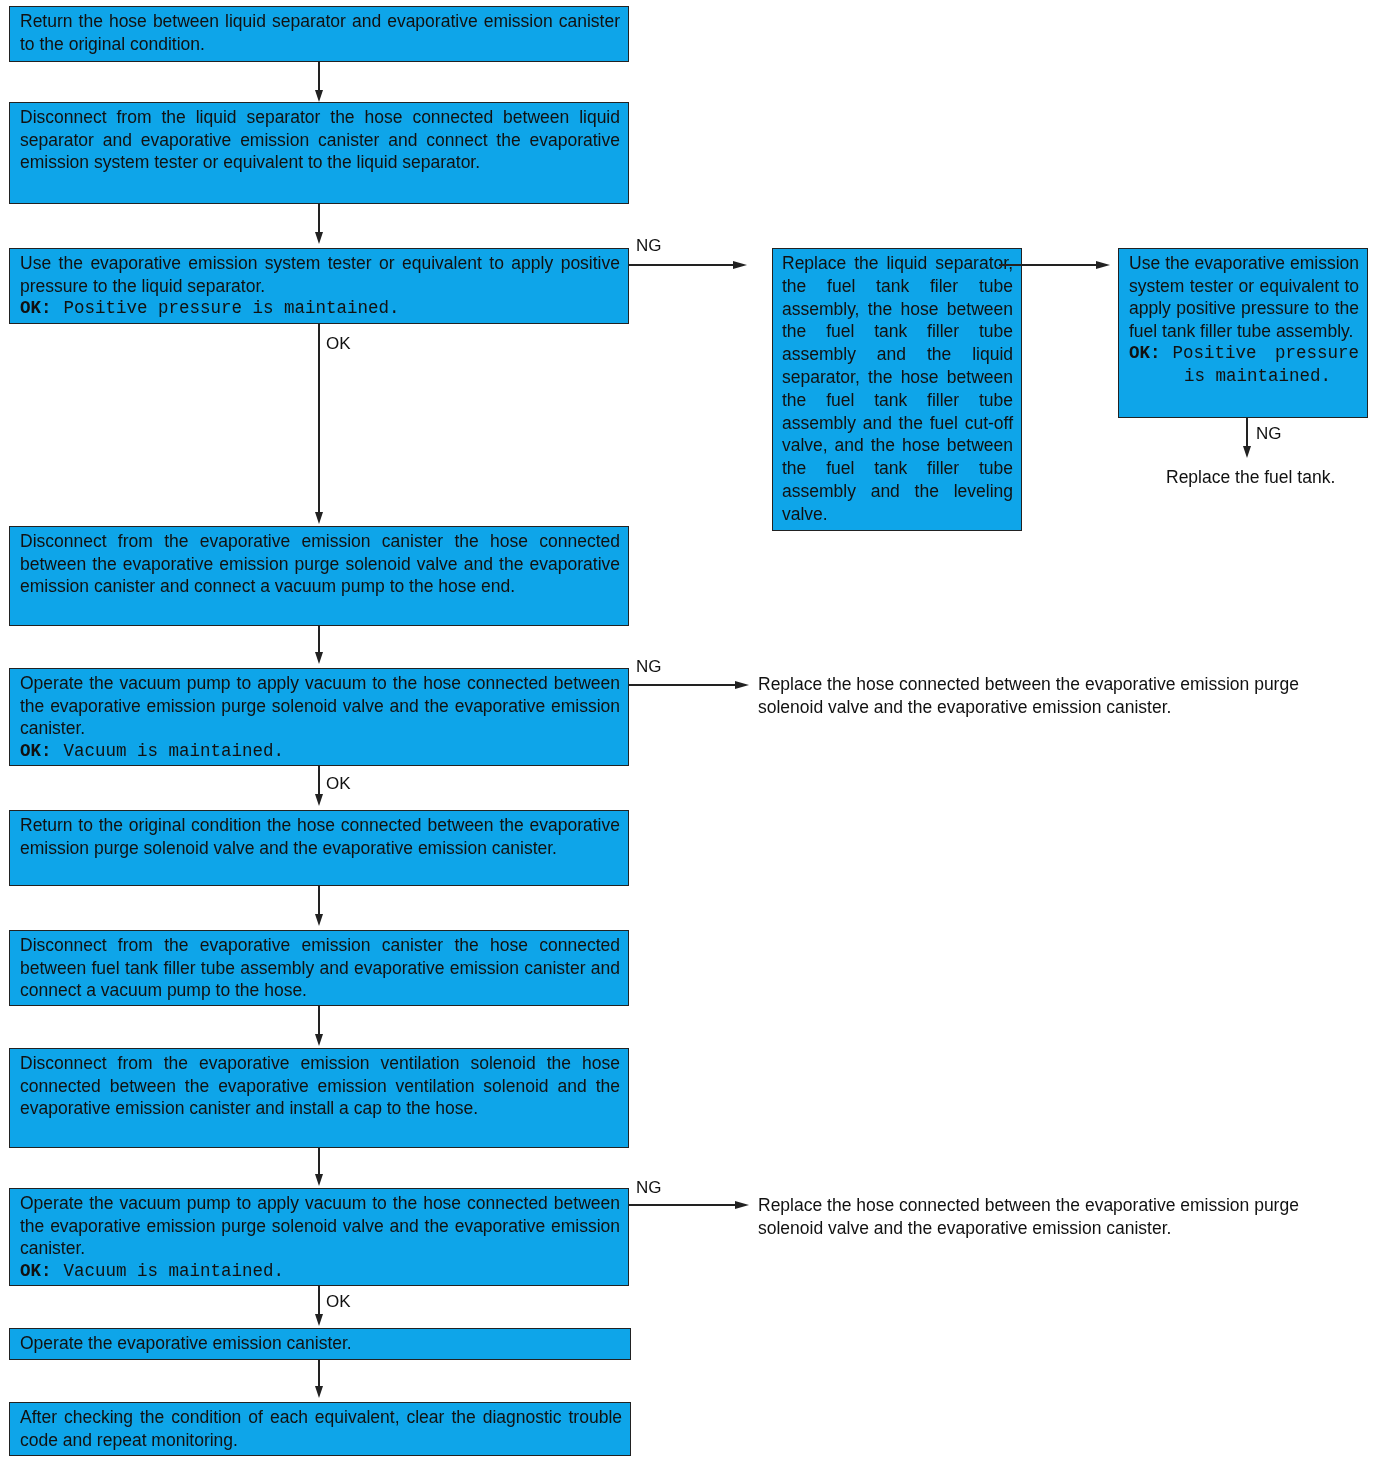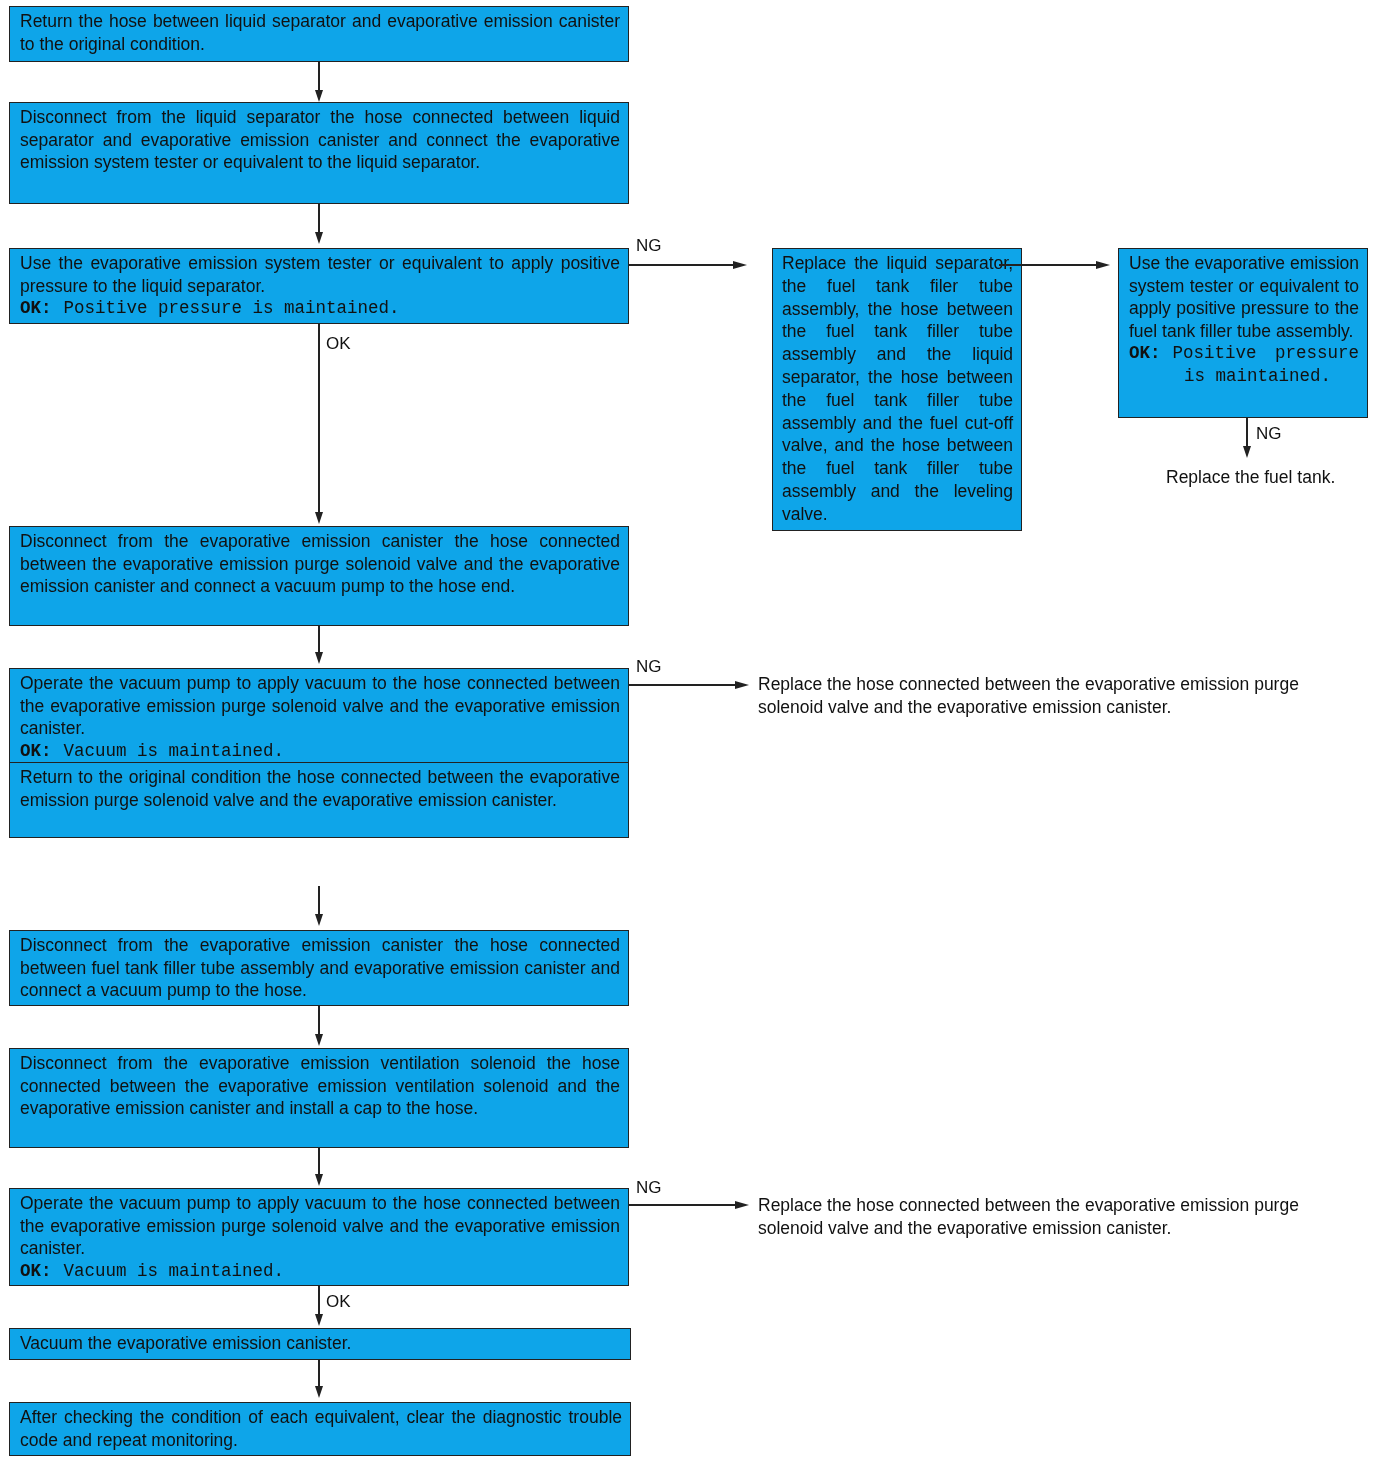--- a/index.html
+++ b/index.html
@@ -78,21 +78,21 @@
 <div class="hline" style="left:629px; top:684px; width:108px;"></div>
 <div class="arrow-right" style="left:735px; top:681px;"></div>
 <div class="plain" style="left:758px; top:673px; width:600px;">
   <span>Replace the hose connected between the evaporative emission purge solenoid valve and the evaporative emission canister.</span>
 </div>
 
 <div class="vline" style="left:318px; top:766px; height:30px;"></div>
 <div class="arrow-down" style="left:315px; top:794px;"></div>
 <div class="lbl" style="left:326px; top:774px;">OK</div>
 
-<div class="box" style="left:9px; top:762px; width:620px; height:76px;">
+<div class="box" style="left:9px; top:810px; width:620px; height:76px;">
   <span>Return to the original condition the hose connected between the evaporative emission purge solenoid valve and the evaporative emission canister.</span>
 </div>
 <div class="vline" style="left:318px; top:886px; height:30px;"></div>
 <div class="arrow-down" style="left:315px; top:914px;"></div>
 
 <div class="box" style="left:9px; top:930px; width:620px; height:76px;">
   <span>Disconnect from the evaporative emission canister the hose connected between fuel tank filler tube assembly and evaporative emission canister and connect a vacuum pump to the hose.</span>
 </div>
 <div class="vline" style="left:318px; top:1006px; height:30px;"></div>
 <div class="arrow-down" style="left:315px; top:1034px;"></div>
@@ -112,20 +112,20 @@
 <div class="arrow-right" style="left:735px; top:1201px;"></div>
 <div class="plain" style="left:758px; top:1194px; width:600px;">
   <span>Replace the hose connected between the evaporative emission purge solenoid valve and the evaporative emission canister.</span>
 </div>
 
 <div class="vline" style="left:318px; top:1286px; height:30px;"></div>
 <div class="arrow-down" style="left:315px; top:1314px;"></div>
 <div class="lbl" style="left:326px; top:1292px;">OK</div>
 
 <div class="box" style="left:9px; top:1328px; width:622px; height:32px;">
-  <span>Vacuum the evaporative emission canister.</span>
+  <span>Operate the evaporative emission canister.</span>
 </div>
 <div class="vline" style="left:318px; top:1360px; height:28px;"></div>
 <div class="arrow-down" style="left:315px; top:1386px;"></div>
 
 <div class="box" style="left:9px; top:1402px; width:622px; height:54px;">
   <span>After checking the condition of each equivalent, clear the diagnostic trouble code and repeat monitoring.</span>
 </div>
 
 </body></html>

